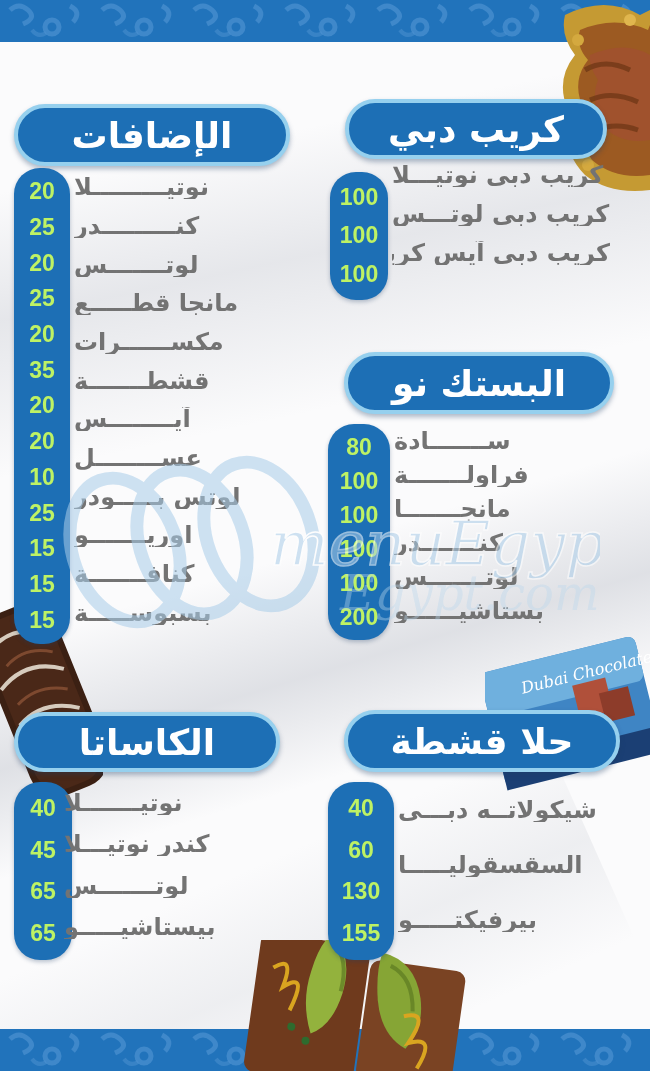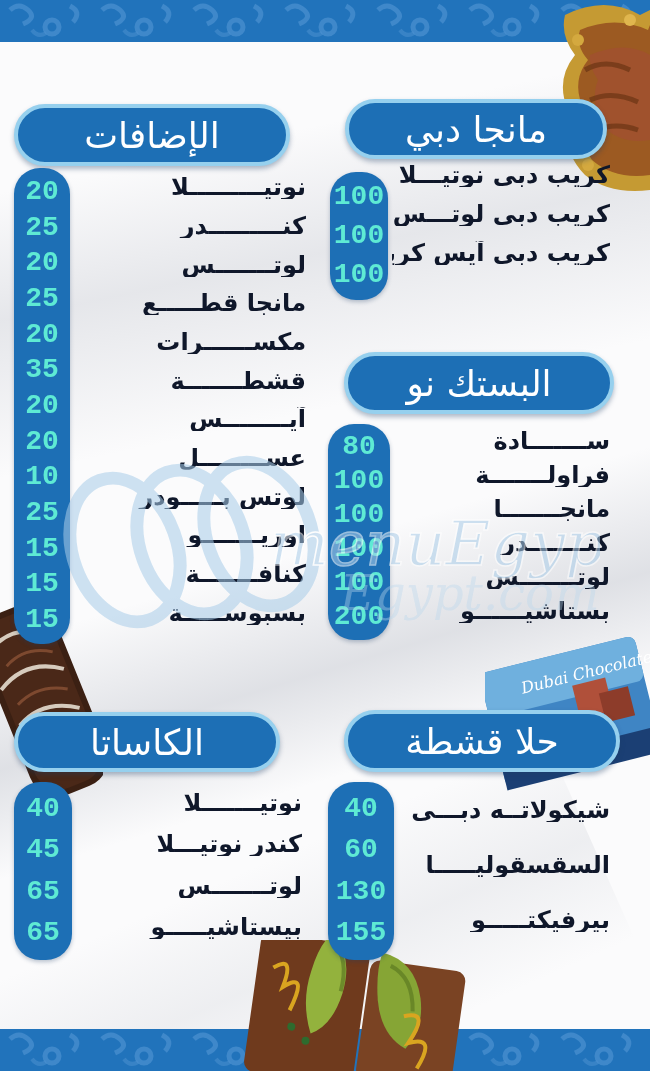--- a/index.html
+++ b/index.html
@@ -21,52 +21,52 @@
   .band-bottom{top:1029px;}
 
   .deco{position:absolute;z-index:1;line-height:0;}
 
   .watermark{position:absolute;left:40px;top:440px;width:560px;height:210px;z-index:3;
              opacity:.55;pointer-events:none;}
 
   .section{position:absolute;z-index:2;}
 
   .section-header{position:absolute;z-index:2;background:#1d6fb5;border:4px solid #96d0ee;
-      border-radius:34px;color:#ffffff;font-weight:normal;text-align:center;
+      border-radius:34px;color:#ffffff;font-weight:bold;text-align:center;
       box-shadow:0 3px 5px rgba(30,60,100,.35);
       display:flex;align-items:center;justify-content:center;
       font-size:36px;letter-spacing:1px;}
 
   .price-pill{position:absolute;z-index:2;background:#1d6fb5;border-radius:26px;
       display:flex;flex-direction:column;justify-content:space-around;align-items:center;
       padding:6px 2px;box-shadow:0 2px 4px rgba(30,60,100,.3);}
-  .price{color:#5eead4;font-family:Liberation Mono, monospace;font-weight:bold;
-      font-size:28px;line-height:1;}
+  .price{color:#bef264;font-family:Liberation Sans, sans-serif;font-weight:bold;
+      font-size:23px;line-height:1;}
 
   .items-col{position:absolute;z-index:2;display:flex;flex-direction:column;
       justify-content:space-around;direction:rtl;}
-  .item-name{color:#0f172a;font-weight:bold;font-size:24px;line-height:1;
-      white-space:nowrap;text-align:right;overflow:hidden;}
+  .item-name{color:#737373;font-weight:bold;font-size:24px;line-height:1;
+      white-space:nowrap;text-align:left;overflow:hidden;}
 
   
   .hdr-additions {left:14px; top:104px;width:268px;height:54px;}
   .pp-additions  {left:14px; top:168px;width:52px; height:464px;}
   .it-additions  {left:74px; top:168px;width:232px;height:464px;}
 
   .hdr-crepe     {left:345px;top:99px; width:254px;height:52px;}
   .pp-crepe      {left:330px;top:172px;width:54px; height:116px;}
   .it-crepe      {left:392px;top:156px;width:218px;height:116px;}
 
   .hdr-pistak    {left:344px;top:352px;width:262px;height:54px;}
   .pp-pistak     {left:328px;top:424px;width:58px; height:204px;}
   .it-pistak     {left:394px;top:424px;width:216px;height:204px;}
 
   .hdr-cassata   {left:14px; top:712px;width:258px;height:52px;}
   .pp-cassata    {left:14px; top:782px;width:54px; height:166px;}
-  .it-cassata    {left:76px; top:782px;width:226px;height:166px;}
+  .it-cassata    {left:64px; top:782px;width:226px;height:166px;}
 
   .hdr-hala      {left:344px;top:710px;width:268px;height:54px;}
   .pp-hala       {left:328px;top:782px;width:62px; height:166px;}
   .it-hala       {left:398px;top:782px;width:212px;height:166px;}
 </style>
 </head>
 <body>
 
 <div class="page">
 
@@ -196,21 +196,21 @@
         <div class="item-name">قشطـــــــة</div>
         <div class="item-name">آيــــــــس</div>
         <div class="item-name">عســــــــل</div>
         <div class="item-name">لوتس بـــــودر</div>
         <div class="item-name">اوريـــــــو</div>
         <div class="item-name">كنافـــــــة</div>
         <div class="item-name">بسبوســـــة</div>
       </div>
   </div>
 
-  <div class="section-header hdr-crepe">مانجا دبي</div>
+  <div class="section-header hdr-crepe">كريب دبي</div>
   <div class="section">
     <div class="price-pill pp-crepe">
         <div class="price">100</div>
         <div class="price">100</div>
         <div class="price">100</div>
       </div>
     <div class="items-col it-crepe">
         <div class="item-name">كريب دبي نوتيـــلا</div>
         <div class="item-name">كريب دبي لوتـــس</div>
         <div class="item-name">كريب دبي آيس كريم</div>

